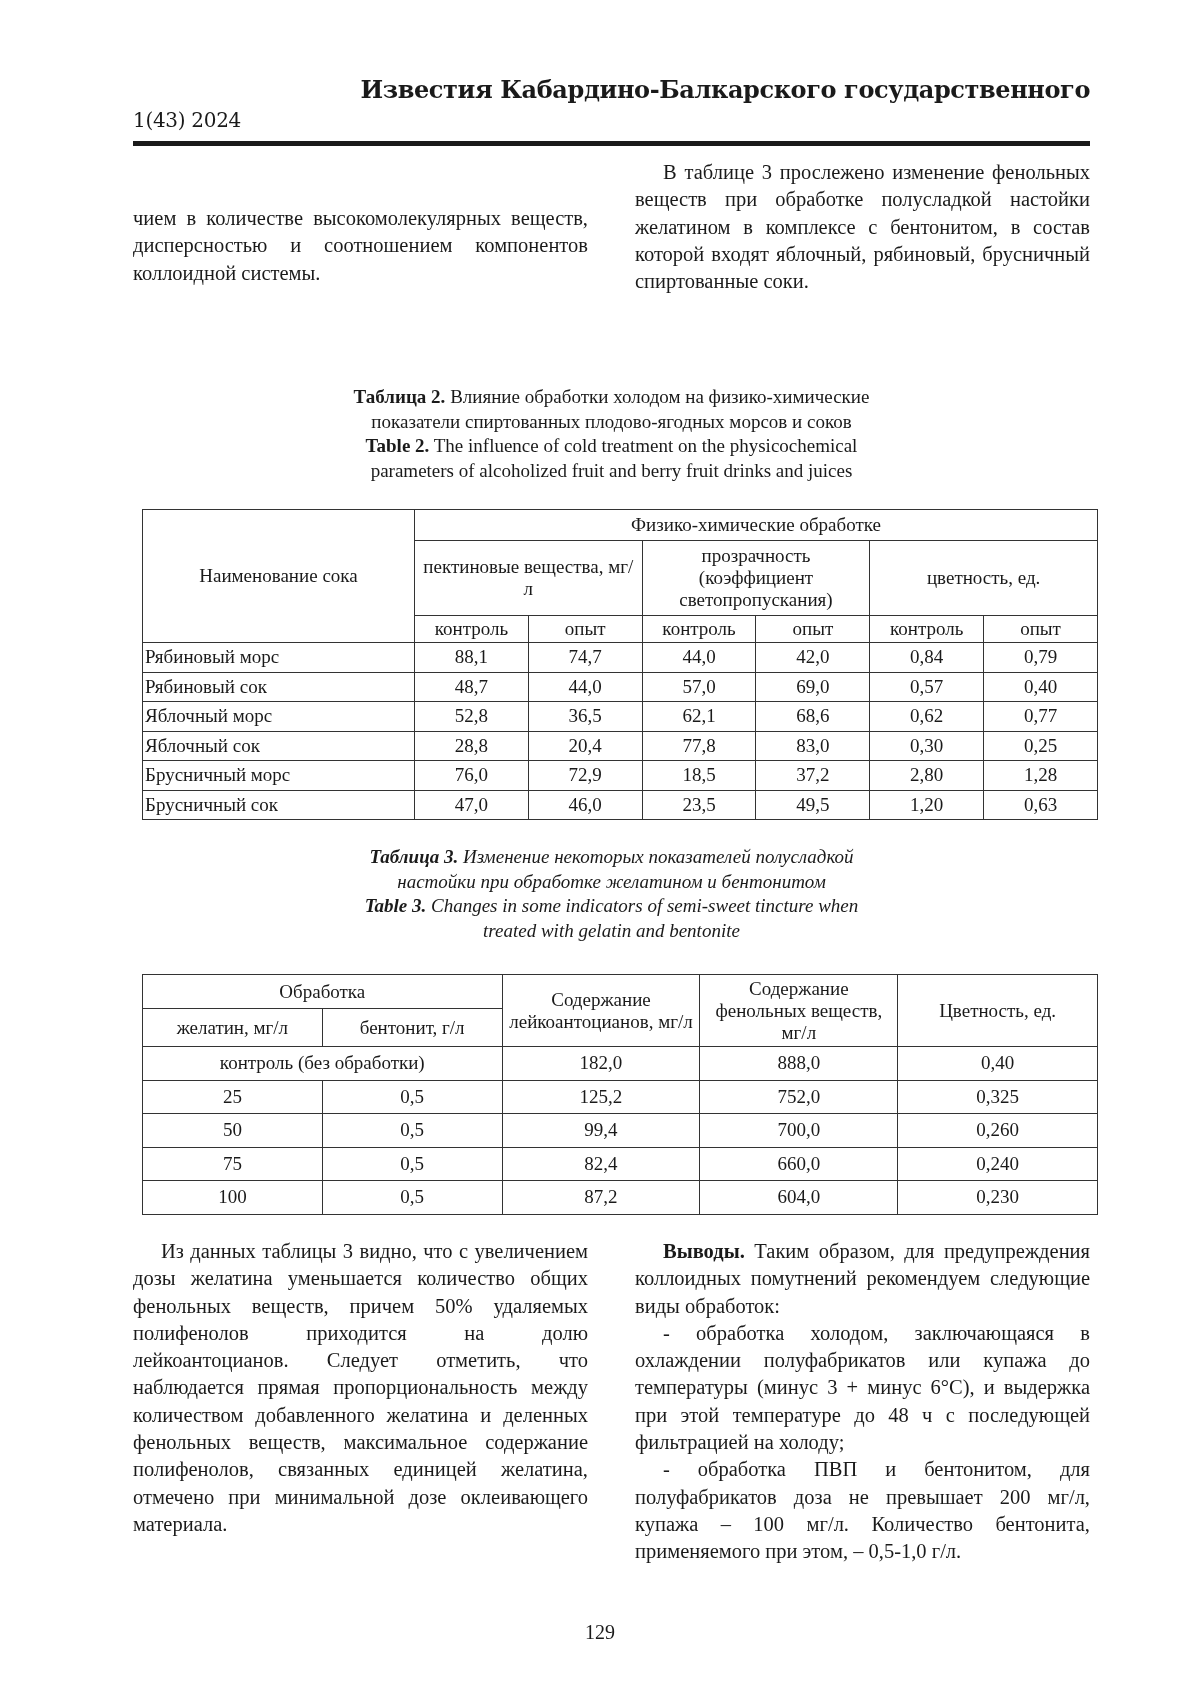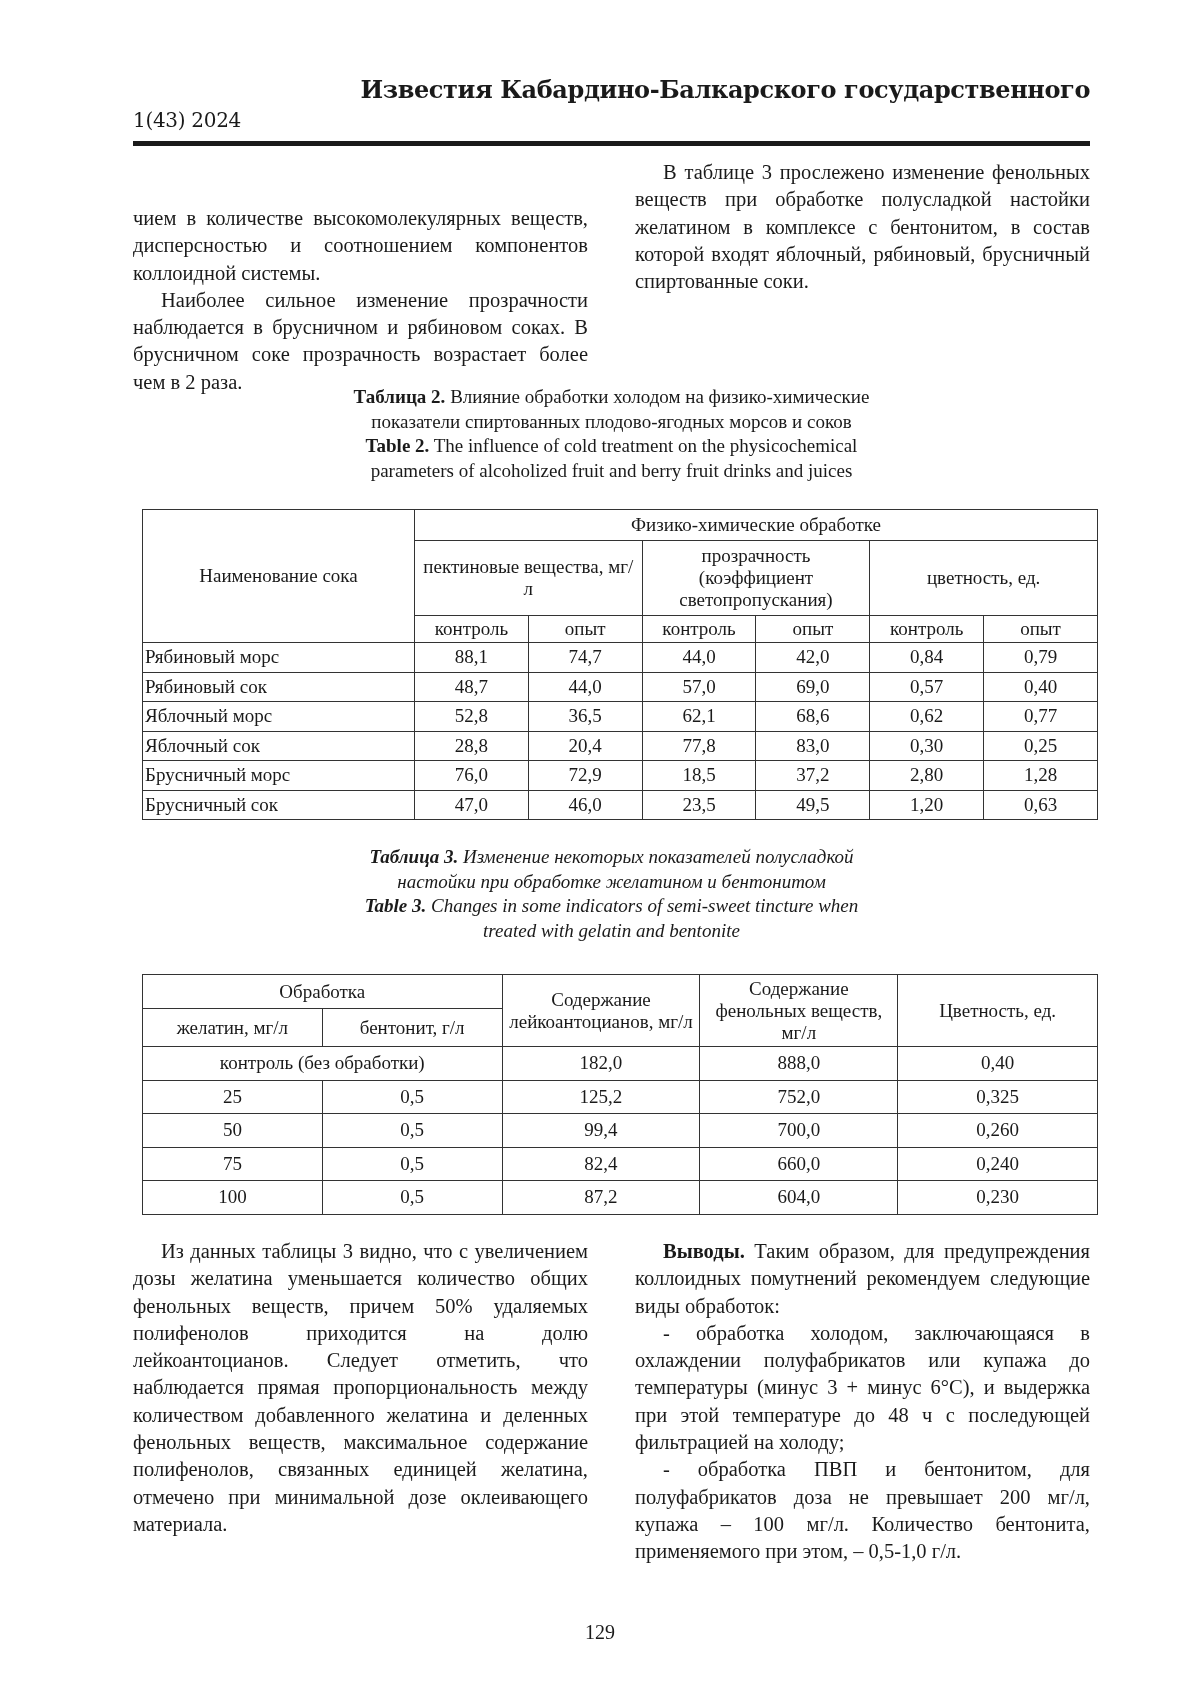--- a/index.html
+++ b/index.html
@@ -48,21 +48,20 @@
   <div class="hdr">
     <div class="hdr-issue">1(43) 2024</div>
     <div class="hdr-journal">
       <div>Известия Кабардино-Балкарского государственного</div>
     </div>
   </div>
   <div class="hdr-rule"></div>
 
   <div class="col col-left-top">
     <p>чием в количестве высокомолекулярных веществ, дисперсностью и соотношением компонентов коллоидной системы.</p>
-    <p class="ind">Наиболее сильное изменение прозрачности наблюдается в брусничном и рябиновом соках. В брусничном соке прозрачность возрастает более чем в 2 раза.</p>
   </div>
   <div class="col col-right-top">
     <p class="ind">В таблице 3 прослежено изменение фенольных веществ при обработке полусладкой настойки желатином в комплексе с бентонитом, в состав которой входят яблочный, рябиновый, брусничный спиртованные соки.</p>
   </div>
 
   <div class="caption cap2">
     <div style="padding: 0 175px; font-family: Liberation Serif, serif;">
       <span class="lbl">Таблица 2.</span>
       <span>Влияние обработки холодом на физико-химические показатели спиртованных плодово-ягодных морсов и соков</span>
     </div>

